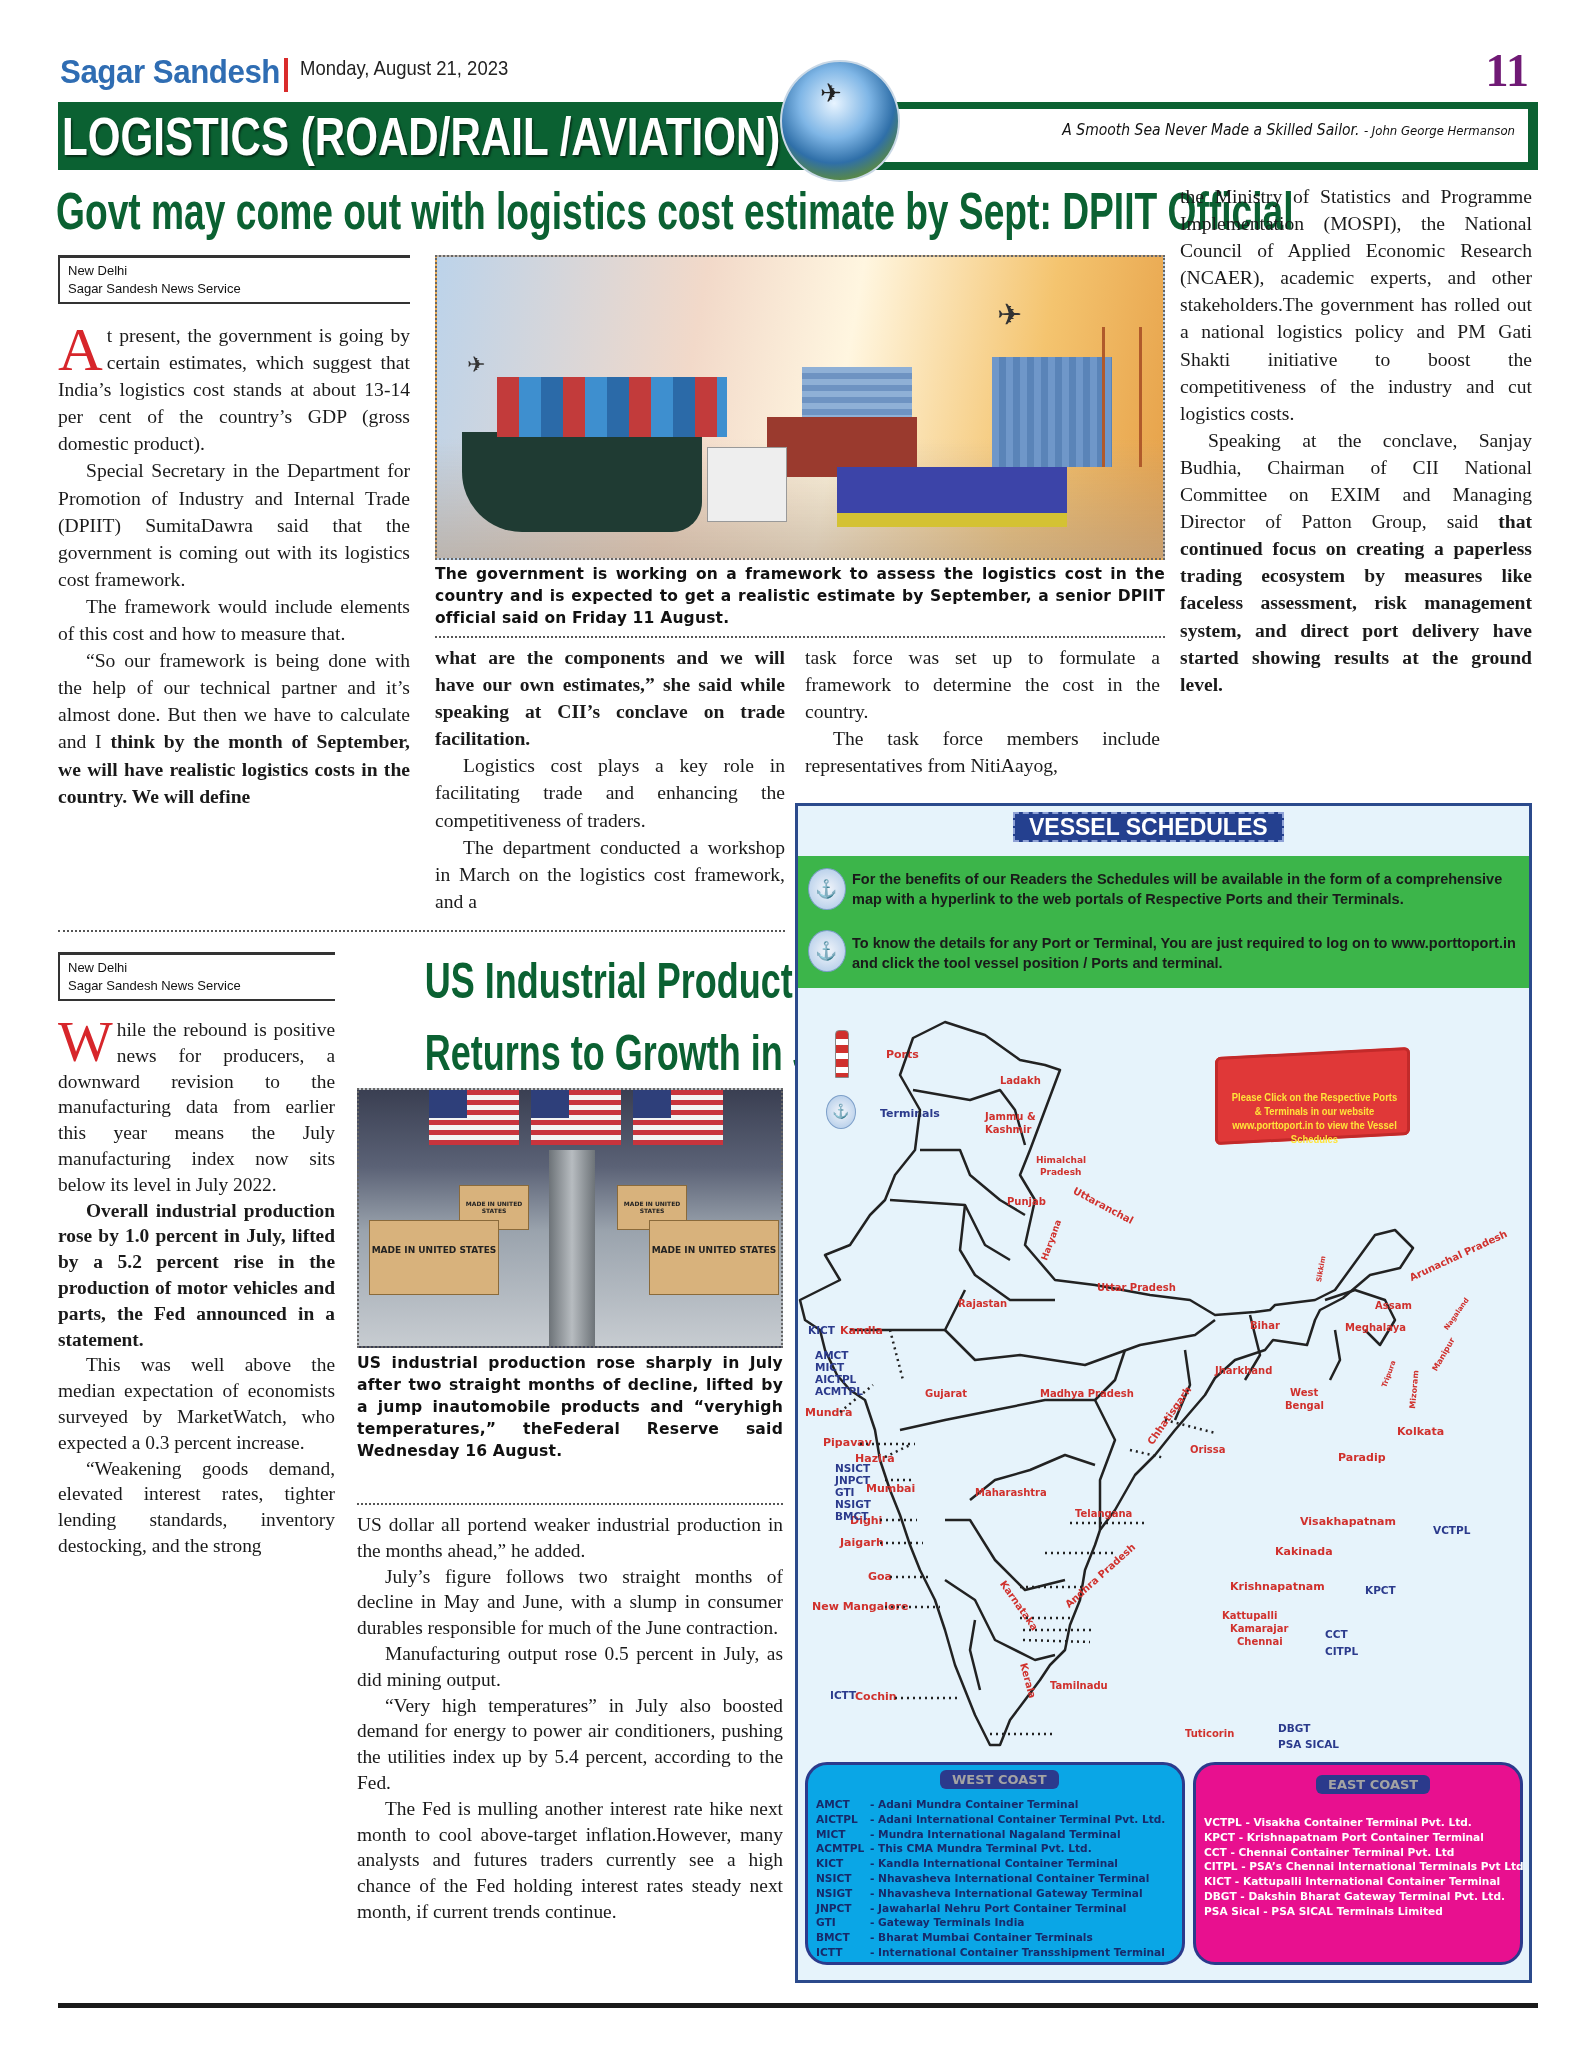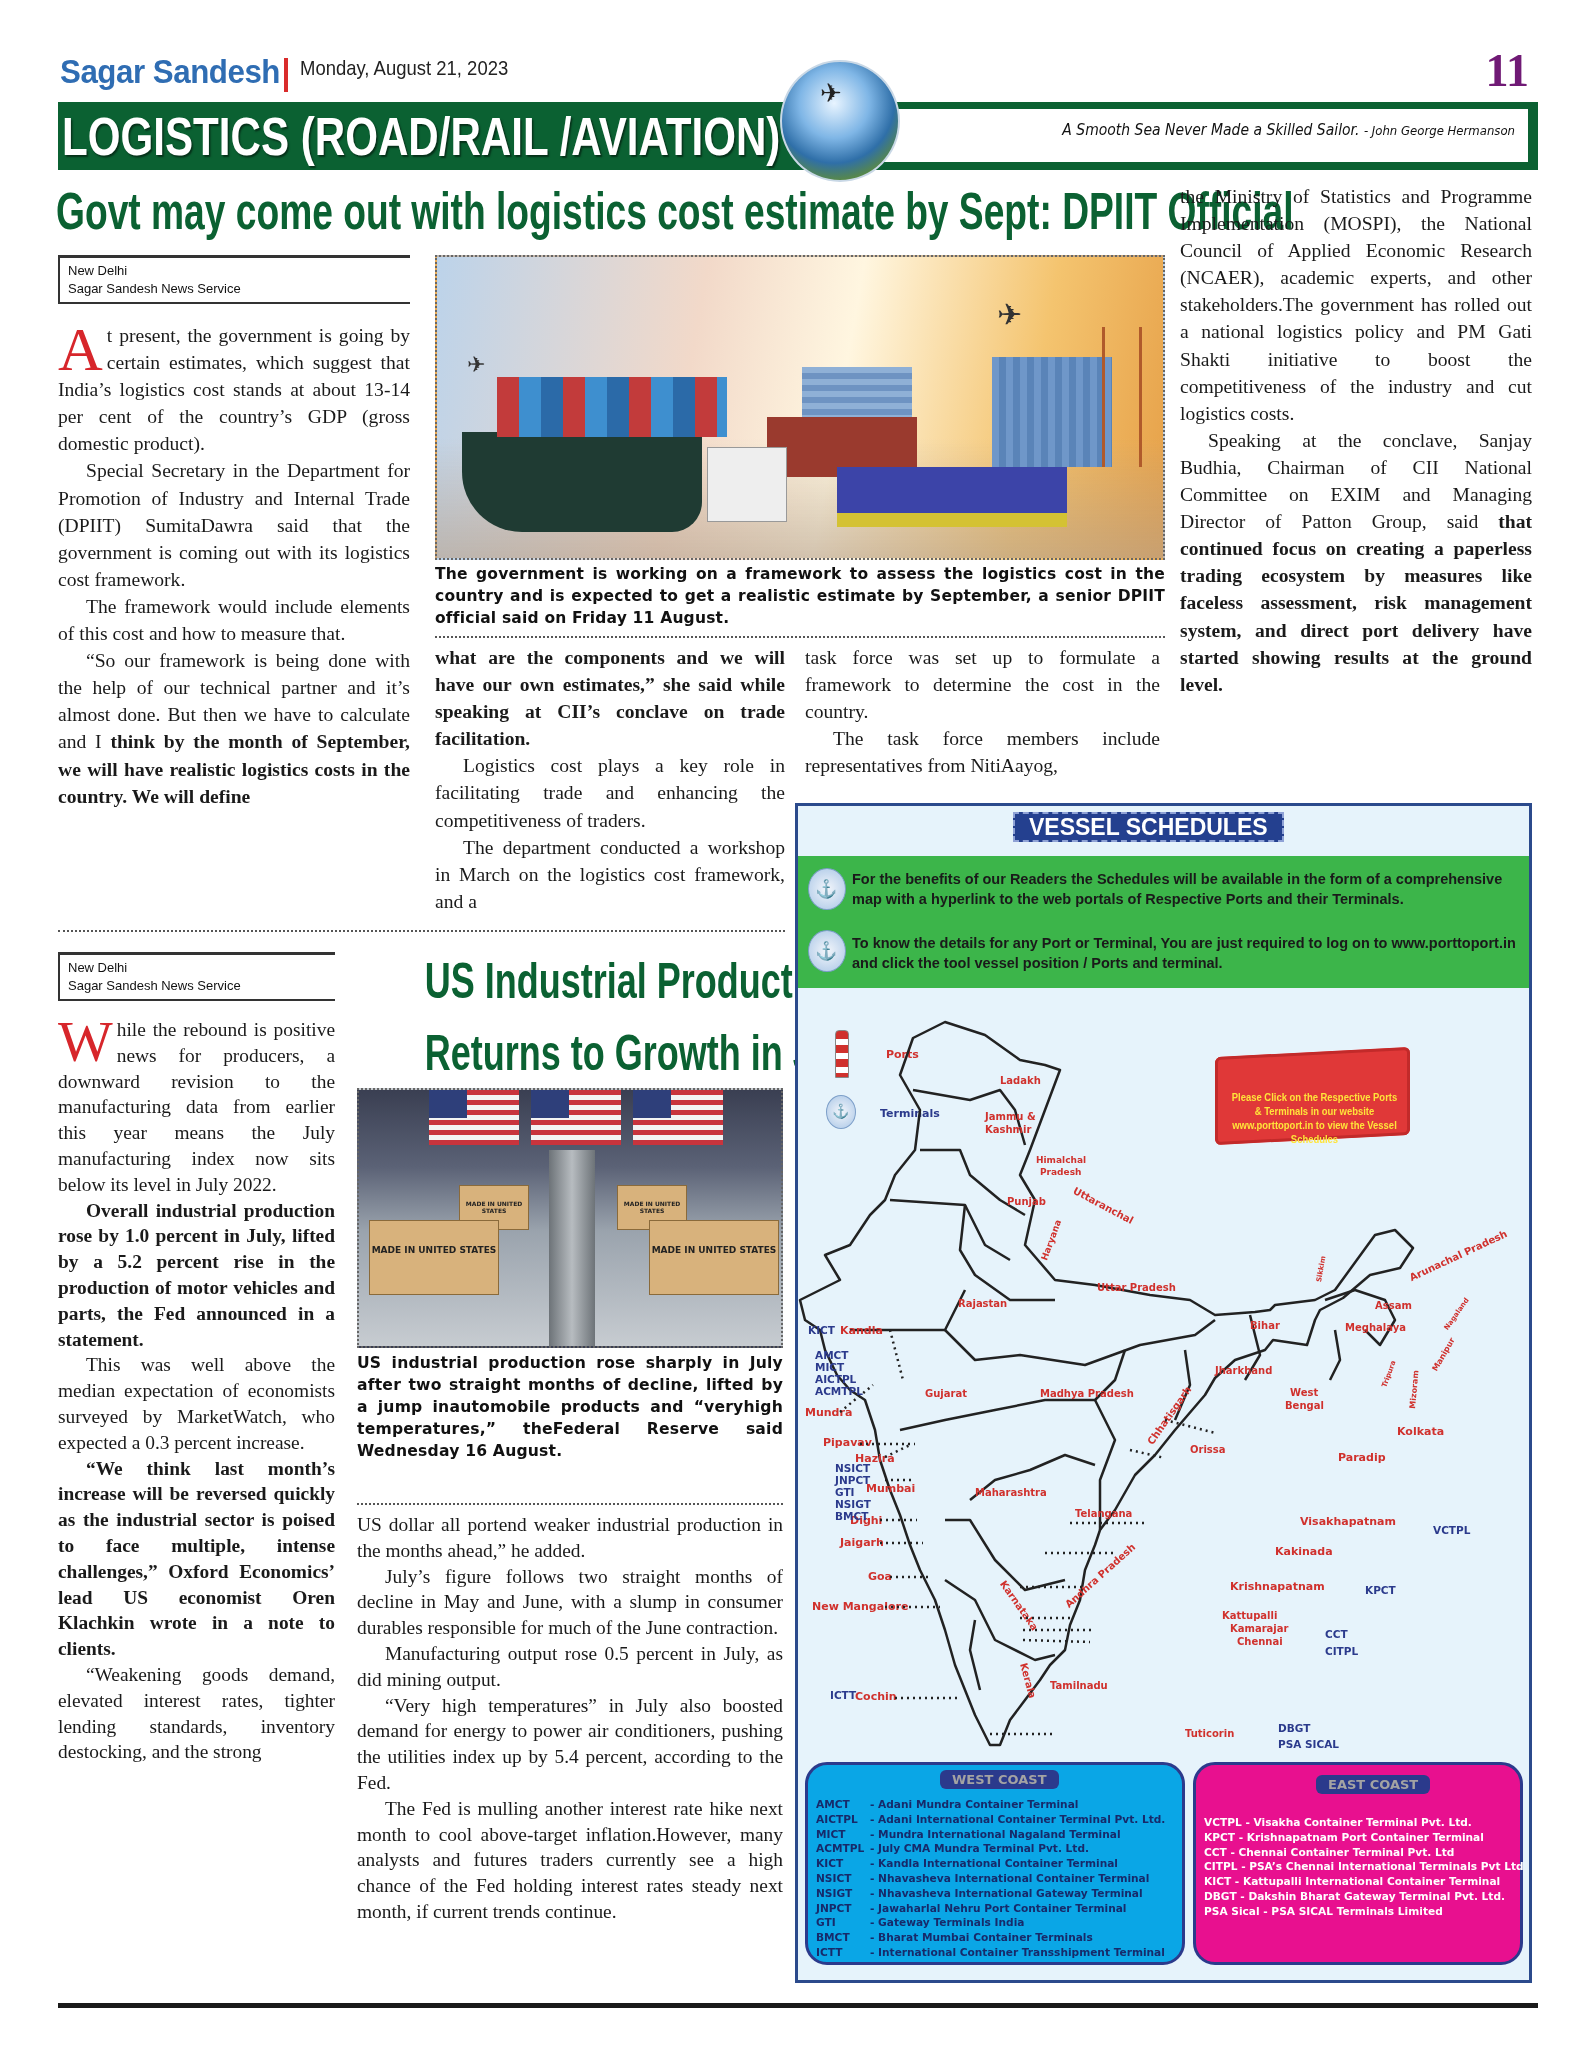--- a/index.html
+++ b/index.html
@@ -160,21 +160,20 @@
 
 <div class="abs" style="left:366px; top:945px; width:420px; text-align:center; font-family:'Liberation Sans',sans-serif; font-weight:bold; font-size:50px; color:#0b6132; line-height:72px;">
   <div style="transform:scaleX(0.72); transform-origin:center; white-space:nowrap;">US Industrial Production</div>
   <div style="transform:scaleX(0.72); transform-origin:center; white-space:nowrap;">Returns to Growth in July</div>
 </div>
 
 <div class="abs col" style="left:58px; top:1017px; width:277px; font-size:19.4px; line-height:25.8px;">
   <p class="noind"><span class="dropcap" style="font-size:58px; line-height:46px;">W</span><span>hile the rebound is positive news for producers, a downward revision to the manufacturing data from earlier this year means the July manufacturing index now sits below its level in July 2022.</span></p>
   <p><b>Overall industrial production rose by 1.0 percent in July, lifted by a 5.2 percent rise in the production of motor vehicles and parts, the Fed announced in a statement.</b></p>
   <p>This was well above the median expectation of economists surveyed by MarketWatch, who expected a 0.3 percent increase.</p>
-  <p><b>“We think last month’s increase will be reversed quickly as the industrial sector is poised to face multiple, intense challenges,” Oxford Economics’ lead US economist Oren Klachkin wrote in a note to clients.</b></p>
   <p>“Weakening goods demand, elevated interest rates, tighter lending standards, inventory destocking, and the strong</p>
 </div>
 
 <div class="abs img-us">
   <div class="flag" style="left:70px;"></div>
   <div class="flag" style="left:172px;"></div>
   <div class="flag" style="left:274px;"></div>
   <div class="conveyor"></div>
   <div class="usbox" style="left:100px; top:95px; width:70px; height:45px; padding-top:14px; font-size:6px; line-height:7px;">MADE IN UNITED STATES</div>
   <div class="usbox" style="left:258px; top:95px; width:70px; height:45px; padding-top:14px; font-size:6px; line-height:7px;">MADE IN UNITED STATES</div>
@@ -328,21 +327,21 @@
 <div class="term-label" style="left:1325px; top:1645px;">CITPL</div>
 <div class="term-label" style="left:1278px; top:1722px;">DBGT</div>
 <div class="term-label" style="left:1278px; top:1738px;">PSA SICAL</div>
 
 <div class="abs coast west">
   <div class="coast-title" style="left:132px; top:5px;">WEST COAST</div>
   <div class="coast-list" style="left:8px; top:32px;">
     <div><span class="abbr">AMCT</span><span>- Adani Mundra Container Terminal</span></div>
     <div><span class="abbr">AICTPL</span><span>- Adani International Container Terminal Pvt. Ltd.</span></div>
     <div><span class="abbr">MICT</span><span>- Mundra International Nagaland Terminal</span></div>
-    <div><span class="abbr">ACMTPL</span><span>- July CMA Mundra Terminal Pvt. Ltd.</span></div>
+    <div><span class="abbr">ACMTPL</span><span>- This CMA Mundra Terminal Pvt. Ltd.</span></div>
     <div><span class="abbr">KICT</span><span>- Kandla International Container Terminal</span></div>
     <div><span class="abbr">NSICT</span><span>- Nhavasheva International Container Terminal</span></div>
     <div><span class="abbr">NSIGT</span><span>- Nhavasheva International Gateway Terminal</span></div>
     <div><span class="abbr">JNPCT</span><span>- Jawaharlal Nehru Port Container Terminal</span></div>
     <div><span class="abbr">GTI</span><span>- Gateway Terminals India</span></div>
     <div><span class="abbr">BMCT</span><span>- Bharat Mumbai Container Terminals</span></div>
     <div><span class="abbr">ICTT</span><span>- International Container Transshipment Terminal</span></div>
   </div>
 </div>
 

